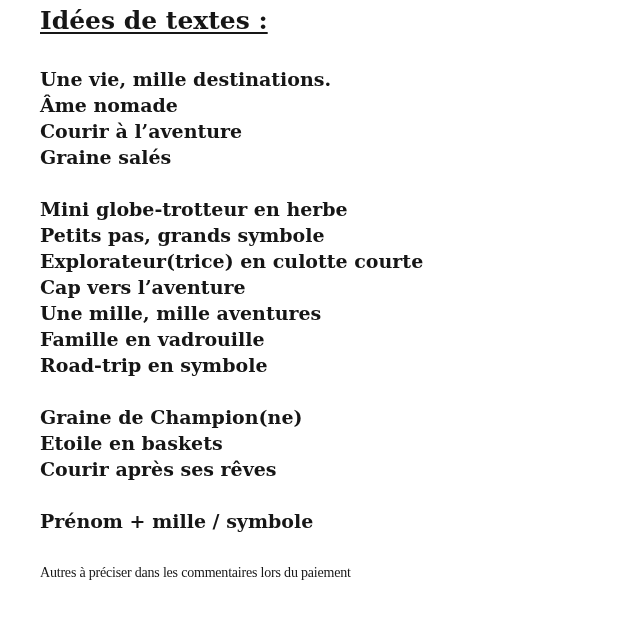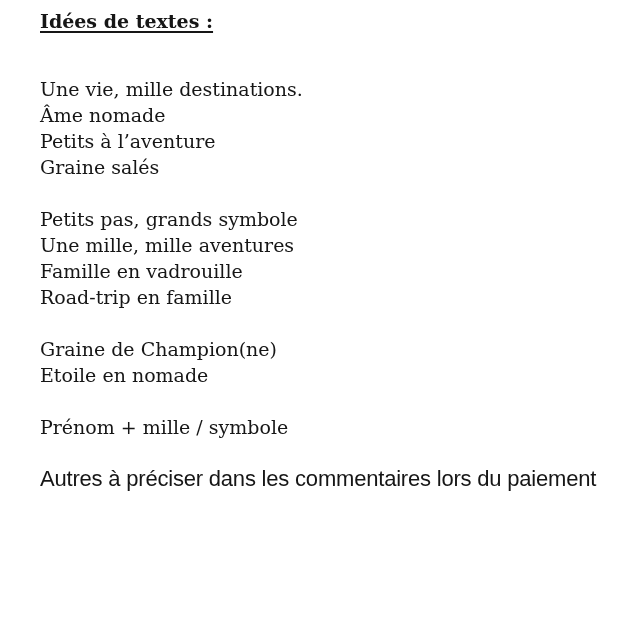--- a/index.html
+++ b/index.html
@@ -10,64 +10,69 @@
     overflow: hidden;
   }
   .doc {
     padding: 8px 20px 0 40px;
     font-family: "DejaVu Serif", "Liberation Serif", serif;
     font-size: 19px;
     line-height: 26px;
     color: #161616;
   }
   .title {
-    font-size: 19px;
+    font-size: 25px;
     font-weight: 700;
     text-decoration: underline;
     text-decoration-thickness: 2px;
     text-underline-offset: 3px;
-    margin-bottom: 42px;
+    margin-bottom: 32px;
   }
   .group {
     margin-bottom: 26px;
+    font-weight: bold;
   }
   .line {
     margin: 0;
   }
   .footer-note {
-    font-family: Liberation Sans, sans-serif;
-    font-size: 22px;
+    font-family: Liberation Serif, serif;
+    font-size: 14px;
     line-height: 26px;
     letter-spacing: -0.2px;
   }
 </style>
 </head>
 <body>
 
 <div class="doc">
 
   <h1 class="title">Idées de textes :</h1>
 
   <div class="group">
     <p class="line">Une vie, mille destinations.</p>
     <p class="line">Âme nomade</p>
-    <p class="line">Petits à l’aventure</p>
+    <p class="line">Courir à l’aventure</p>
     <p class="line">Graine salés</p>
   </div>
 
   <div class="group">
+    <p class="line">Mini globe-trotteur en herbe</p>
     <p class="line">Petits pas, grands symbole</p>
+    <p class="line">Explorateur(trice) en culotte courte</p>
+    <p class="line">Cap vers l’aventure</p>
     <p class="line">Une mille, mille aventures</p>
     <p class="line">Famille en vadrouille</p>
-    <p class="line">Road-trip en famille</p>
+    <p class="line">Road-trip en symbole</p>
   </div>
 
   <div class="group">
     <p class="line">Graine de Champion(ne)</p>
-    <p class="line">Etoile en nomade</p>
+    <p class="line">Etoile en baskets</p>
+    <p class="line">Courir après ses rêves</p>
   </div>
 
   <div class="group">
     <p class="line">Prénom + mille / symbole</p>
   </div>
 
   <p class="footer-note">Autres à préciser dans les commentaires lors du paiement</p>
 
 </div>
 

